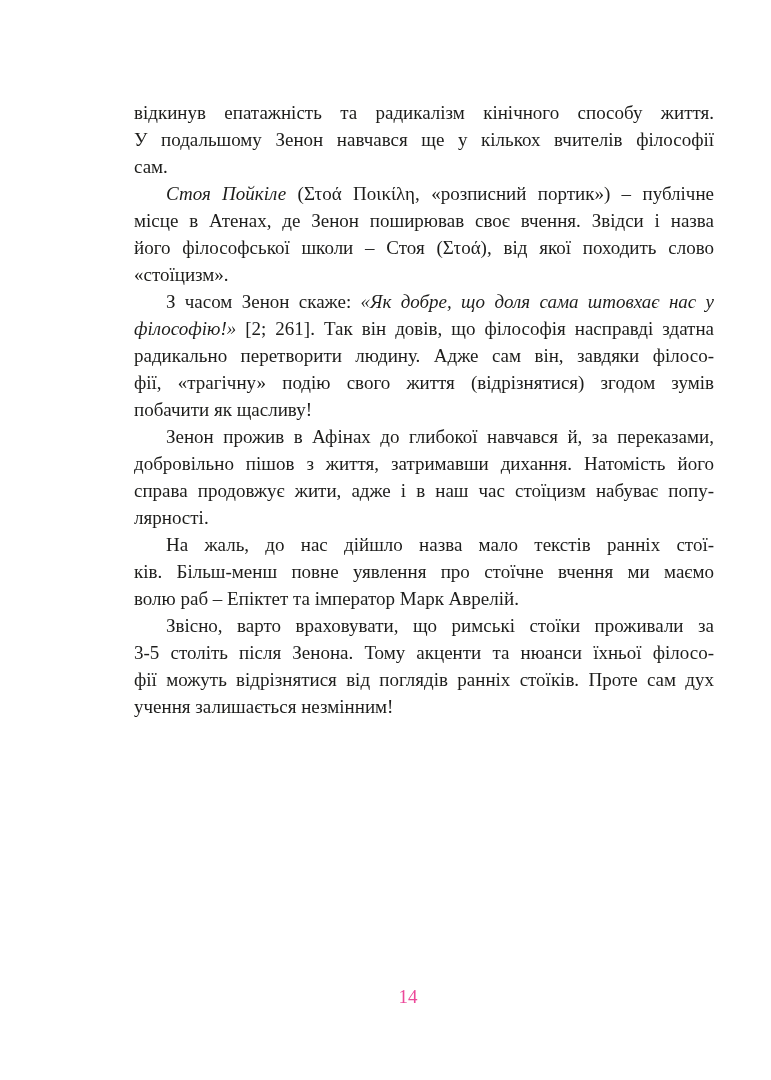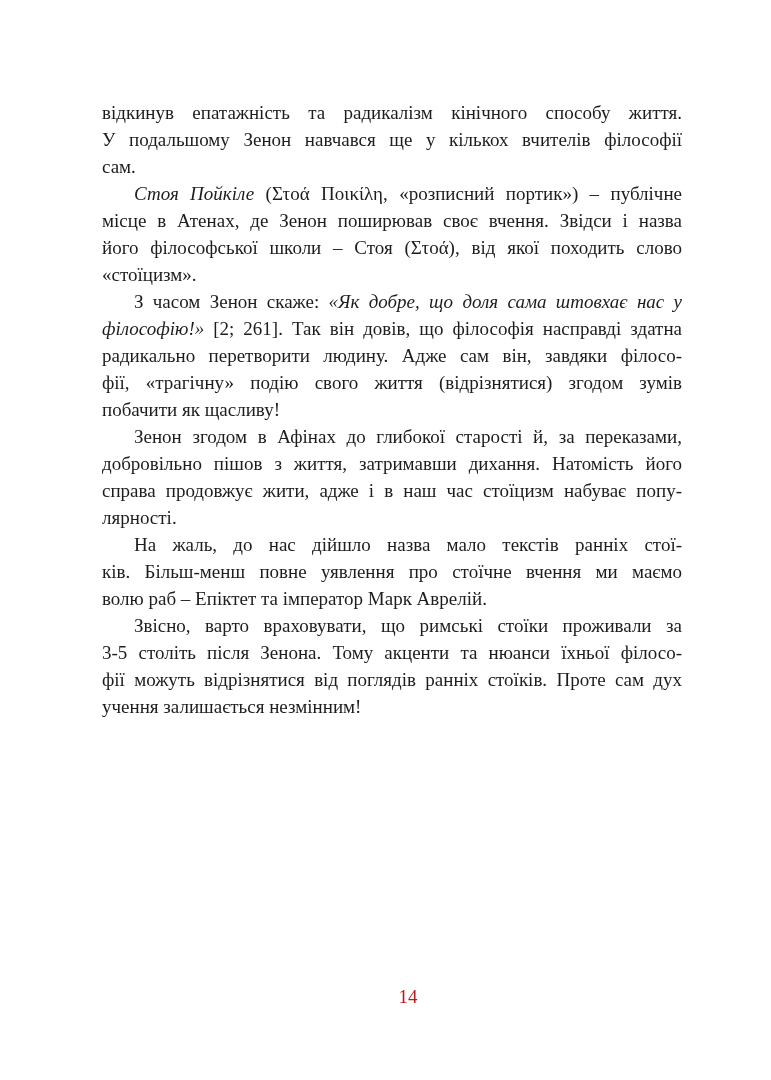--- a/index.html
+++ b/index.html
@@ -10,21 +10,21 @@
     position: relative;
     width: 771px;
     height: 1080px;
     background: #ffffff;
     font-family: "Liberation Serif", "DejaVu Serif", serif;
     color: #1d1d1b;
     overflow: hidden;
   }
   .text-block {
     position: absolute;
-    left: 102px;
+    left: 134px;
     top: 99px;
     width: 580px;
   }
   .para {
     margin: 0;
     padding: 0;
   }
   .line {
     height: 27px;
     line-height: 27px;
@@ -47,21 +47,21 @@
   }
   .page-footer {
     position: absolute;
     left: 118px;
     top: 986px;
     width: 580px;
     text-align: center;
   }
   .page-number {
     font-size: 19px;
-    color: #b91c1c;
+    color: #ec4899;
   }
 </style>
 </head>
 <body>
 
 <div class="page">
   <main class="text-block">
       <div class="para">
         <div class="line"><span>відкинув епатажність та радикалізм кінічного способу життя.</span></div>
         <div class="line"><span>У подальшому Зенон навчався ще у кількох вчителів філософії</span></div>
@@ -74,21 +74,21 @@
         <div class="line last"><span>«стоїцизм».</span></div>
       </div>
       <div class="para">
         <div class="line indented"><span>З часом Зенон скаже: </span><em>«Як добре, що доля сама штовхає нас у</em></div>
         <div class="line"><em>філософію!»</em><span> [2; 261]. Так він довів, що філософія насправді здатна</span></div>
         <div class="line"><span>радикально перетворити людину. Адже сам він, завдяки філосо-</span></div>
         <div class="line"><span>фії, «трагічну» подію свого життя (відрізнятися) згодом зумів</span></div>
         <div class="line last"><span>побачити як щасливу!</span></div>
       </div>
       <div class="para">
-        <div class="line indented"><span>Зенон згодом в Афінах до глибокої старості й, за переказами,</span></div>
+        <div class="line indented"><span>Зенон прожив в Афінах до глибокої навчався й, за переказами,</span></div>
         <div class="line"><span>добровільно пішов з життя, затримавши дихання. Натомість його</span></div>
         <div class="line"><span>справа продовжує жити, адже і в наш час стоїцизм набуває попу-</span></div>
         <div class="line last"><span>лярності.</span></div>
       </div>
       <div class="para">
         <div class="line indented"><span>На жаль, до нас дійшло назва мало текстів ранніх стої-</span></div>
         <div class="line"><span>ків. Більш-менш повне уявлення про стоїчне вчення ми маємо</span></div>
         <div class="line last"><span>волю раб – Епіктет та імператор Марк Аврелій.</span></div>
       </div>
       <div class="para">

